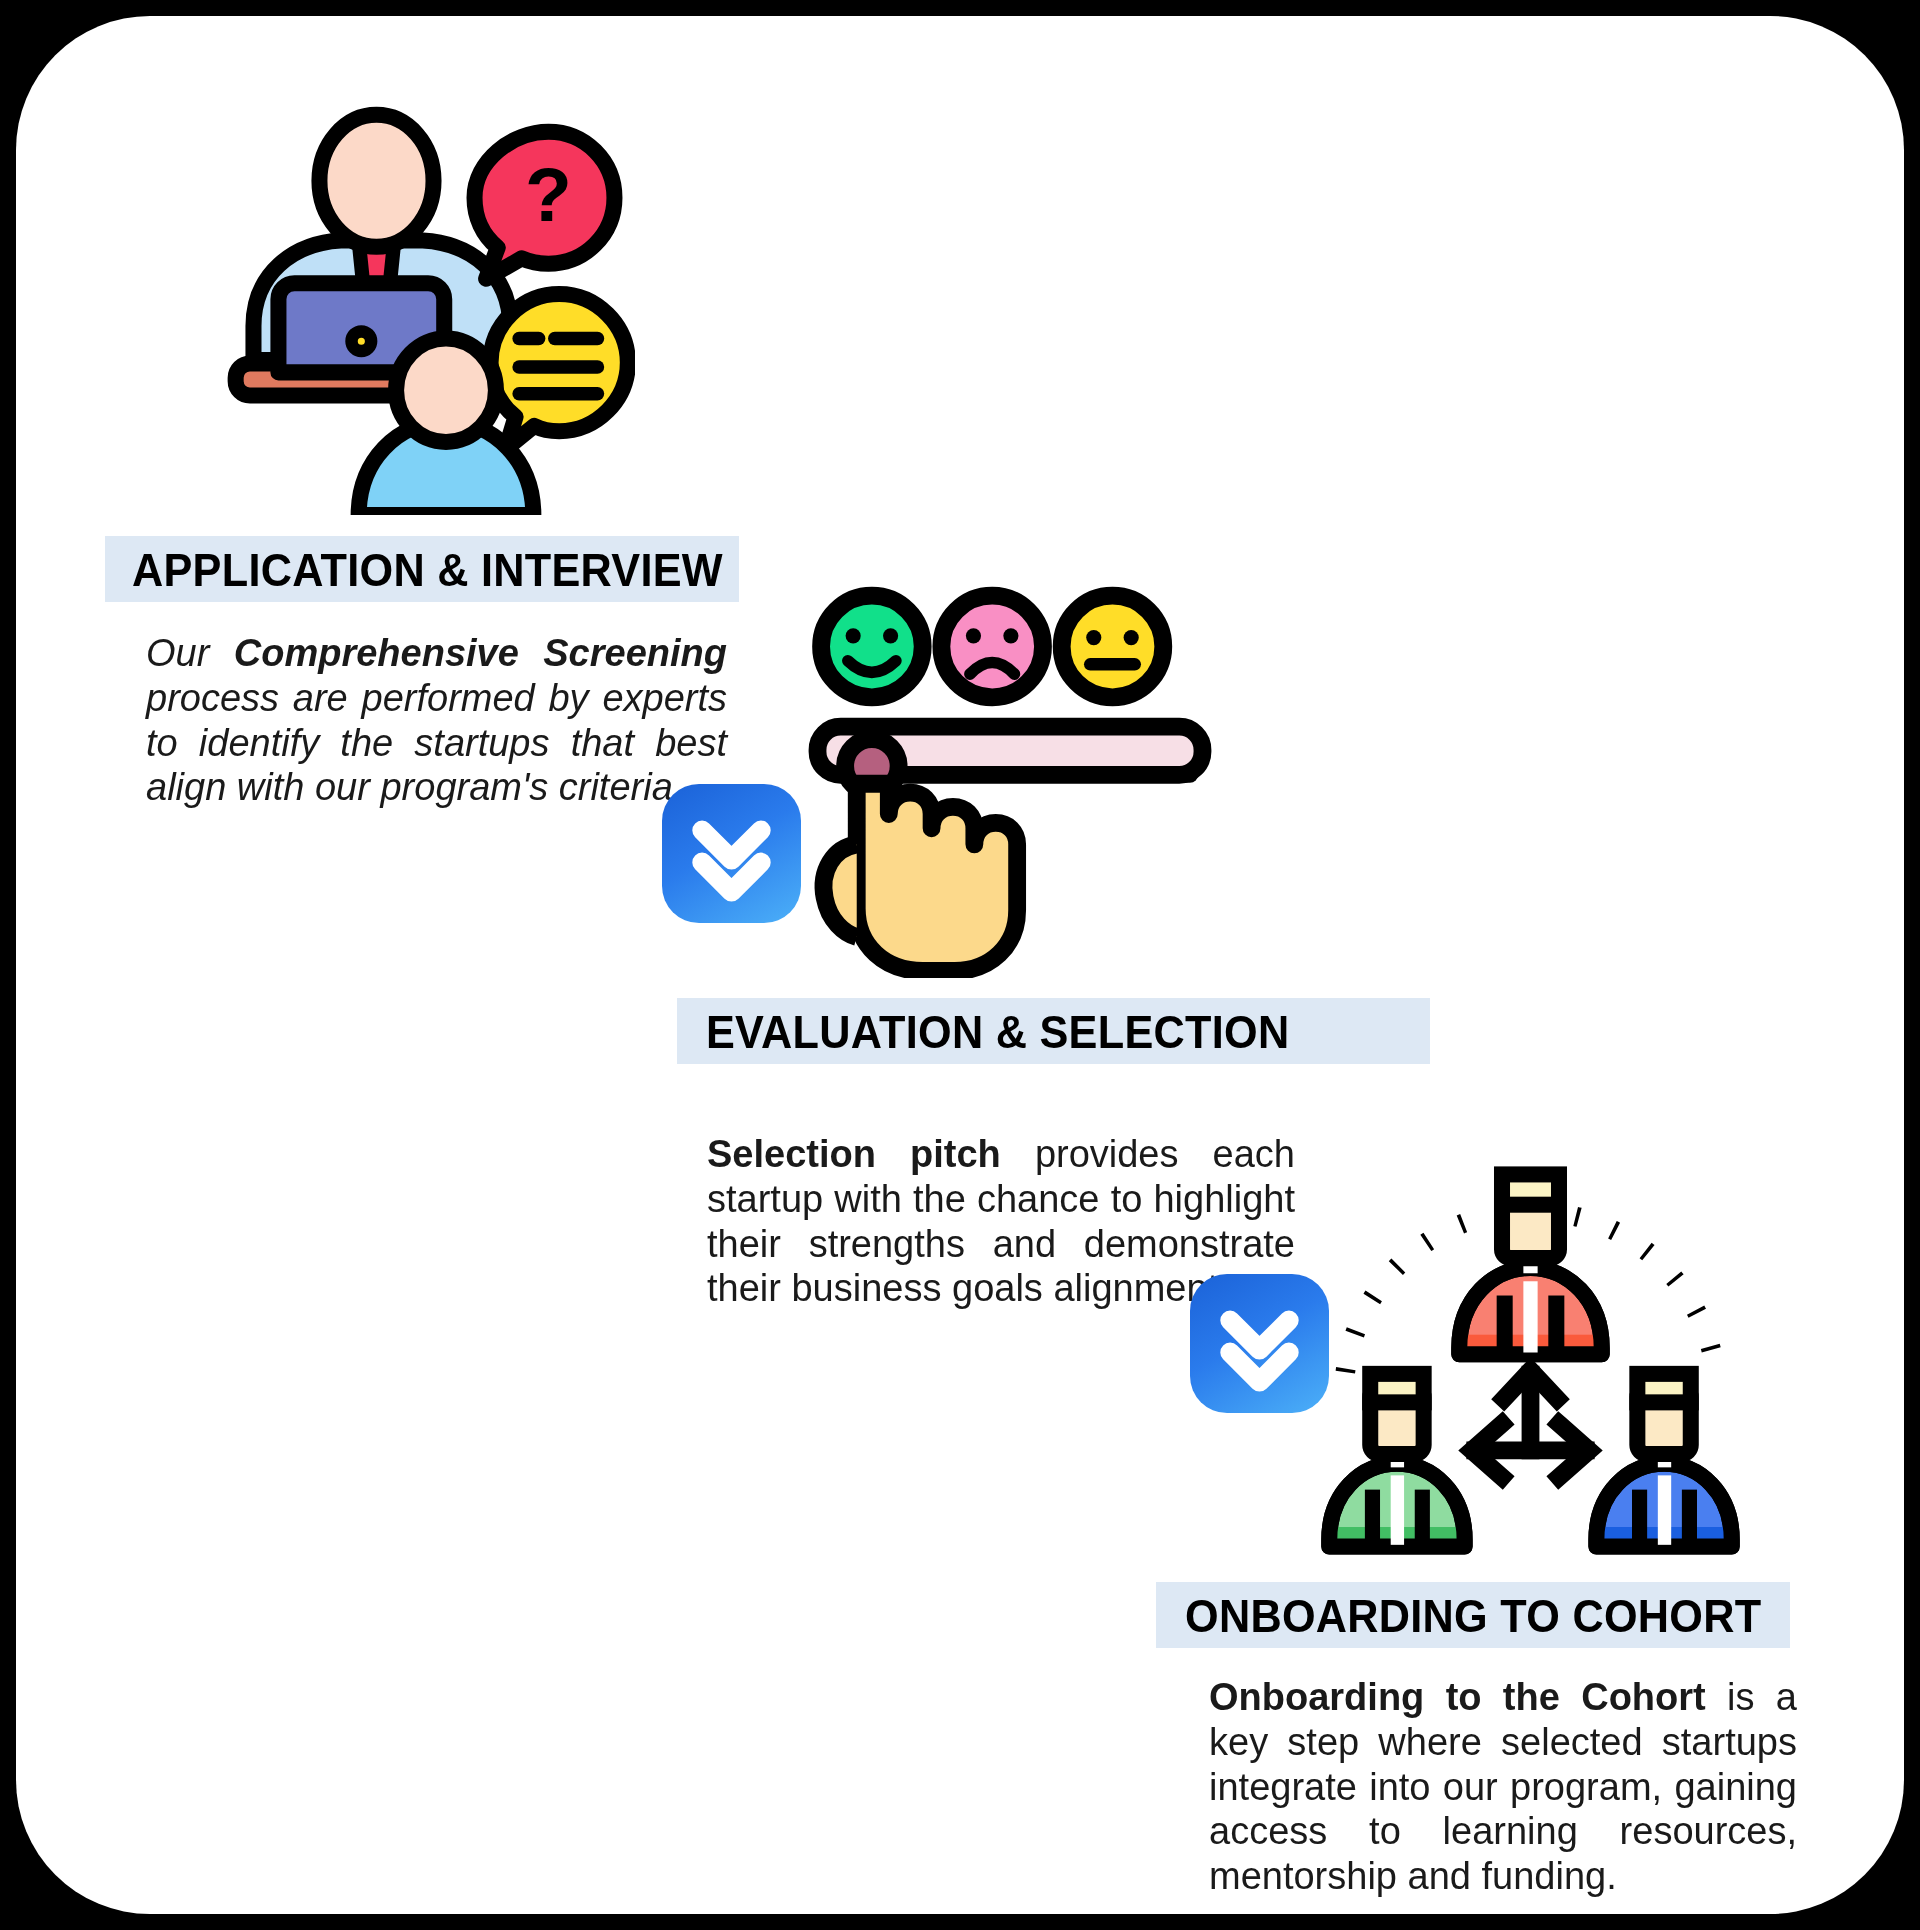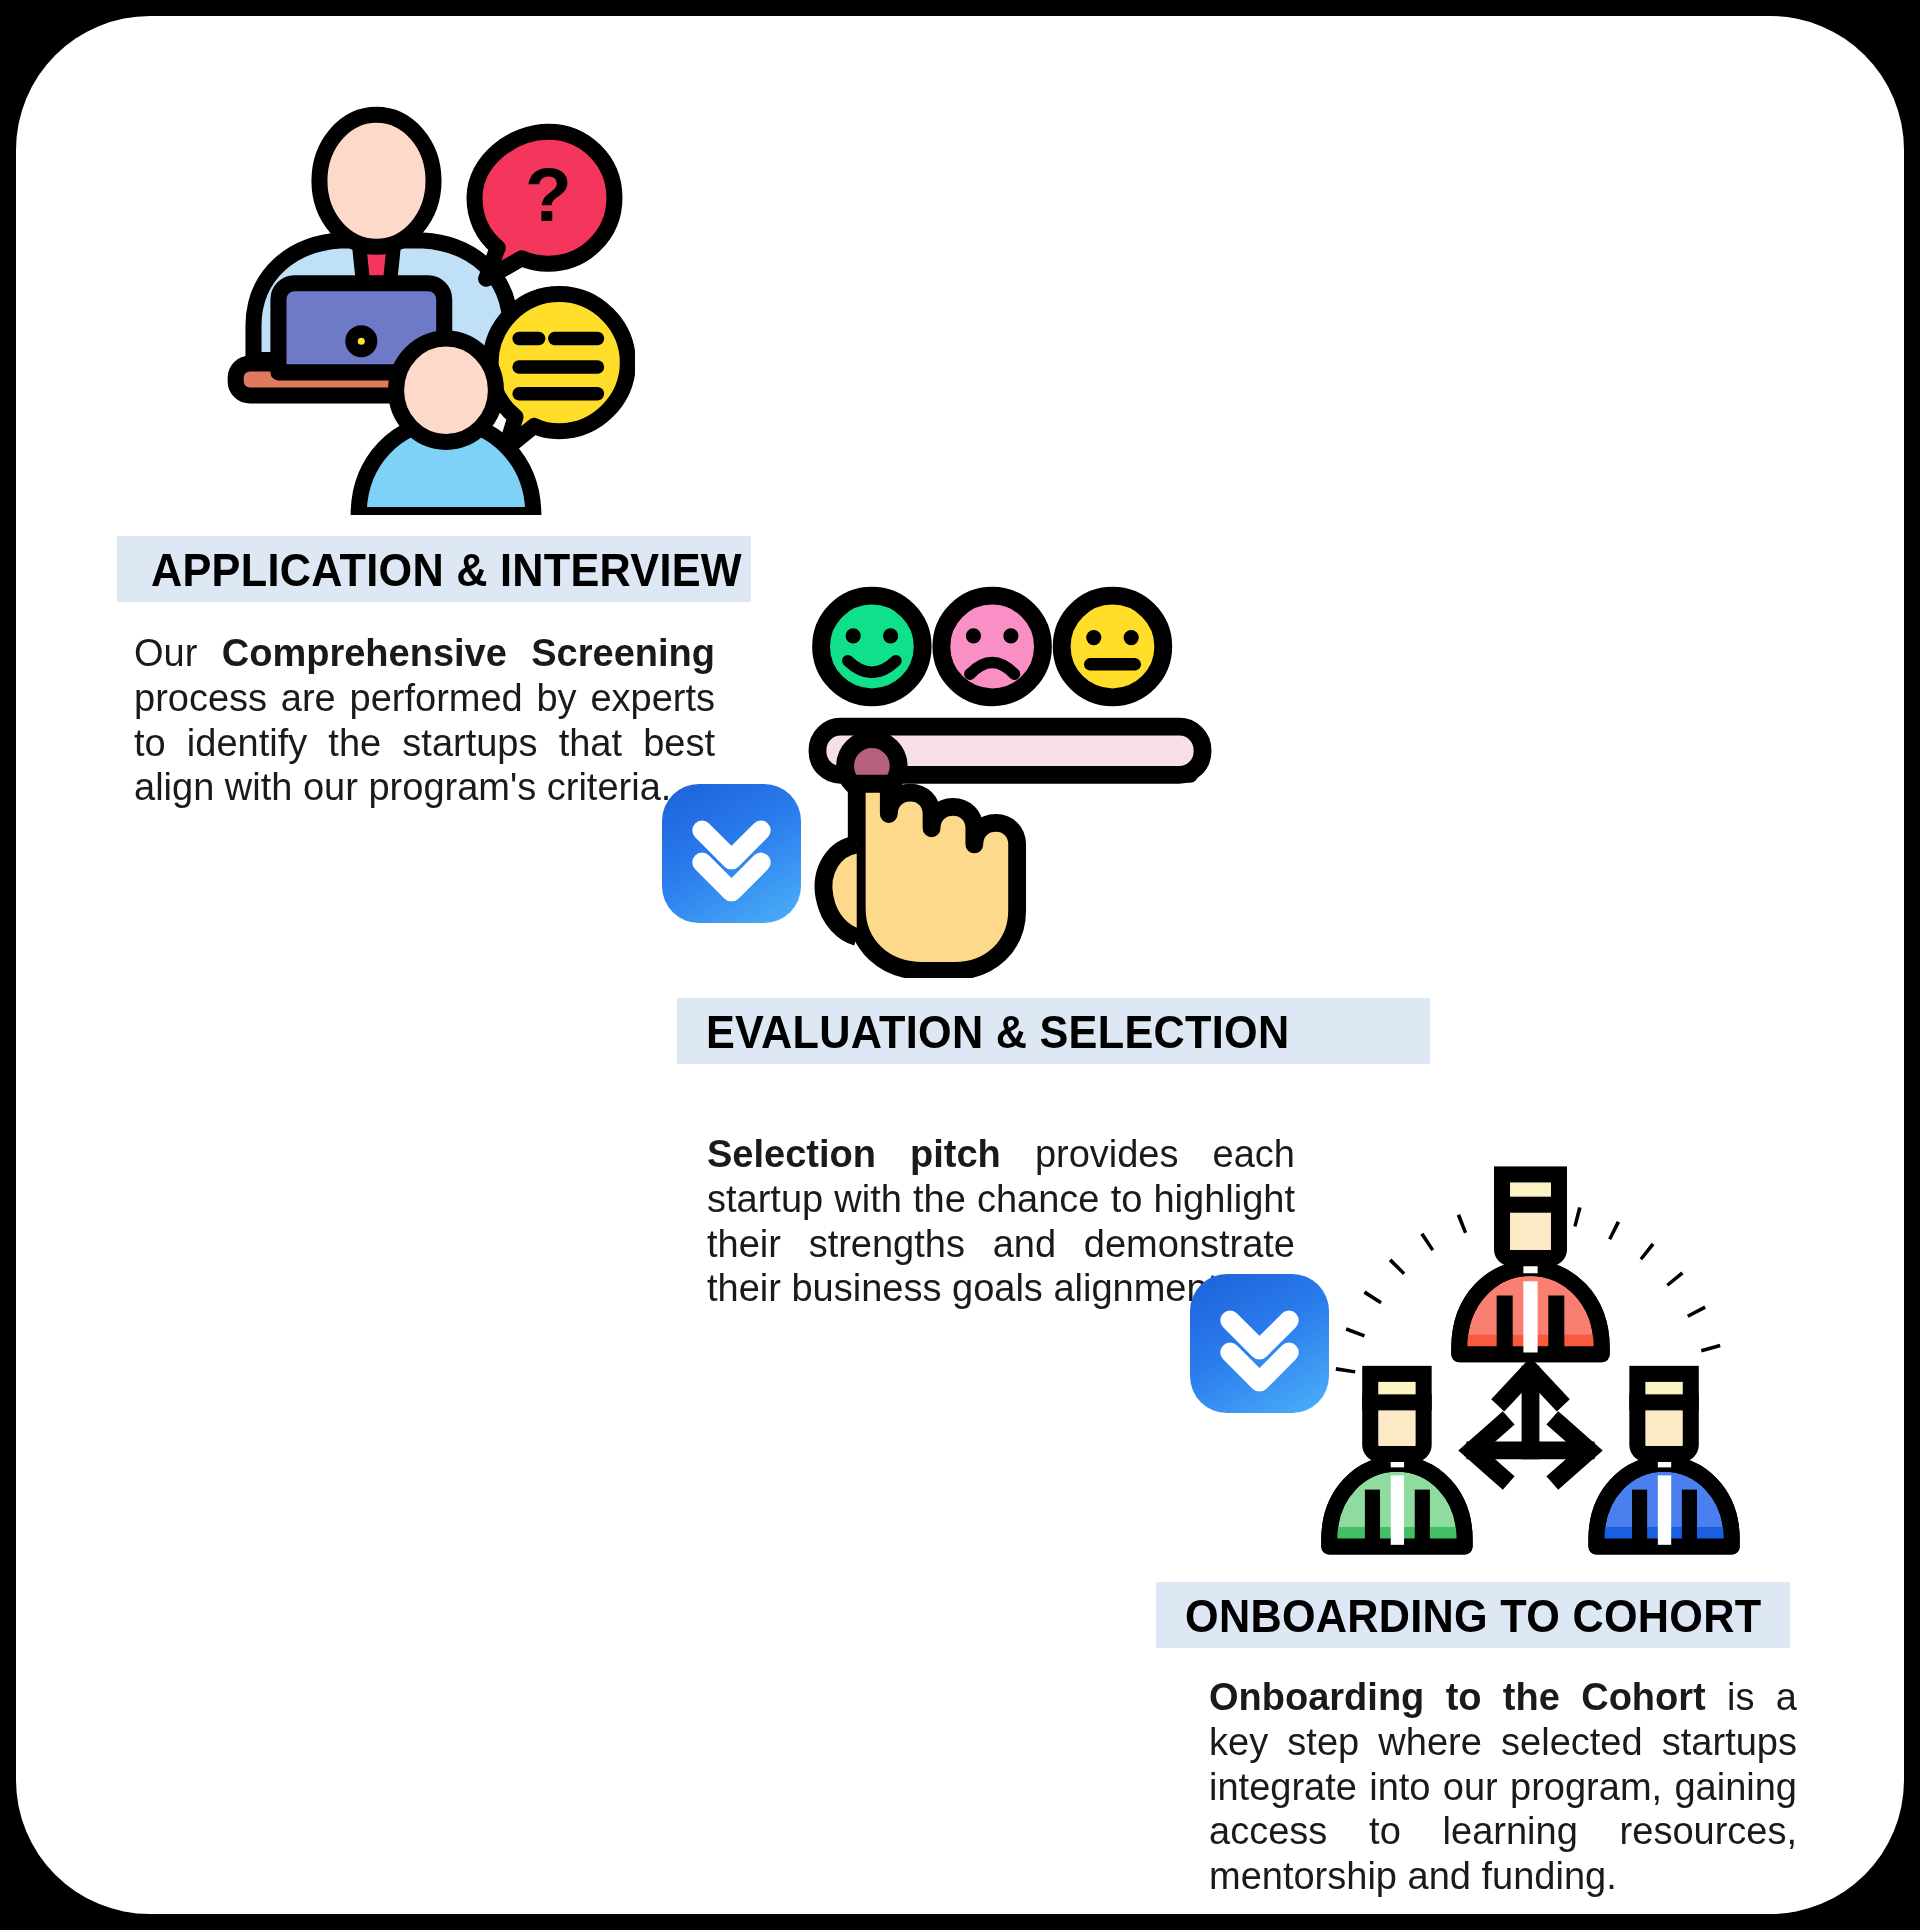--- a/index.html
+++ b/index.html
@@ -105,25 +105,25 @@
           <line x1="380" y1="262" x2="428" y2="262"></line>
           <line x1="340" y1="294" x2="428" y2="294"></line>
           <line x1="340" y1="324" x2="428" y2="324"></line>
         </g>
 
         <path d="M62 460 C62 400 105 355 160 355 C215 355 258 400 258 460 Z" transform="translate(98,0)" fill="#7fd2f7" stroke="#000" stroke-width="18" stroke-linejoin="round"></path>
         <ellipse cx="258" cy="320" rx="56" ry="58" fill="#fcd9c8" stroke="#000" stroke-width="18"></ellipse>
       </svg>
     </div>
 
-    <div class="banner" style="left:89px; top:520px; width:634px; height:66px; padding-left:34px;margin-left:12px;">
+    <div class="banner" style="left:89px; top:520px; width:634px; height:66px; padding-left:27px;">
       <span class="banner-label">APPLICATION &amp; INTERVIEW</span>
     </div>
 
-    <div class="body-text" style="left:118px; top:615px; width:581px;">
+    <div class="body-text" style="left:130px; top:615px; width:581px;font-style:italic;">
       <span>Our </span><b>Comprehensive Screening</b><span> process are performed by experts to identify the startups that best align with our program's criteria.</span>
     </div>
 
     <div class="chev-btn" style="left:646px; top:768px;">
       <svg viewBox="0 0 156 156" xmlns="http://www.w3.org/2000/svg">
         <g fill="none" stroke="#ffffff" stroke-width="22" stroke-linecap="round" stroke-linejoin="round">
           <polyline points="45,52 78,85 111,52"></polyline>
           <polyline points="45,88 78,121 111,88"></polyline>
         </g>
       </svg>

